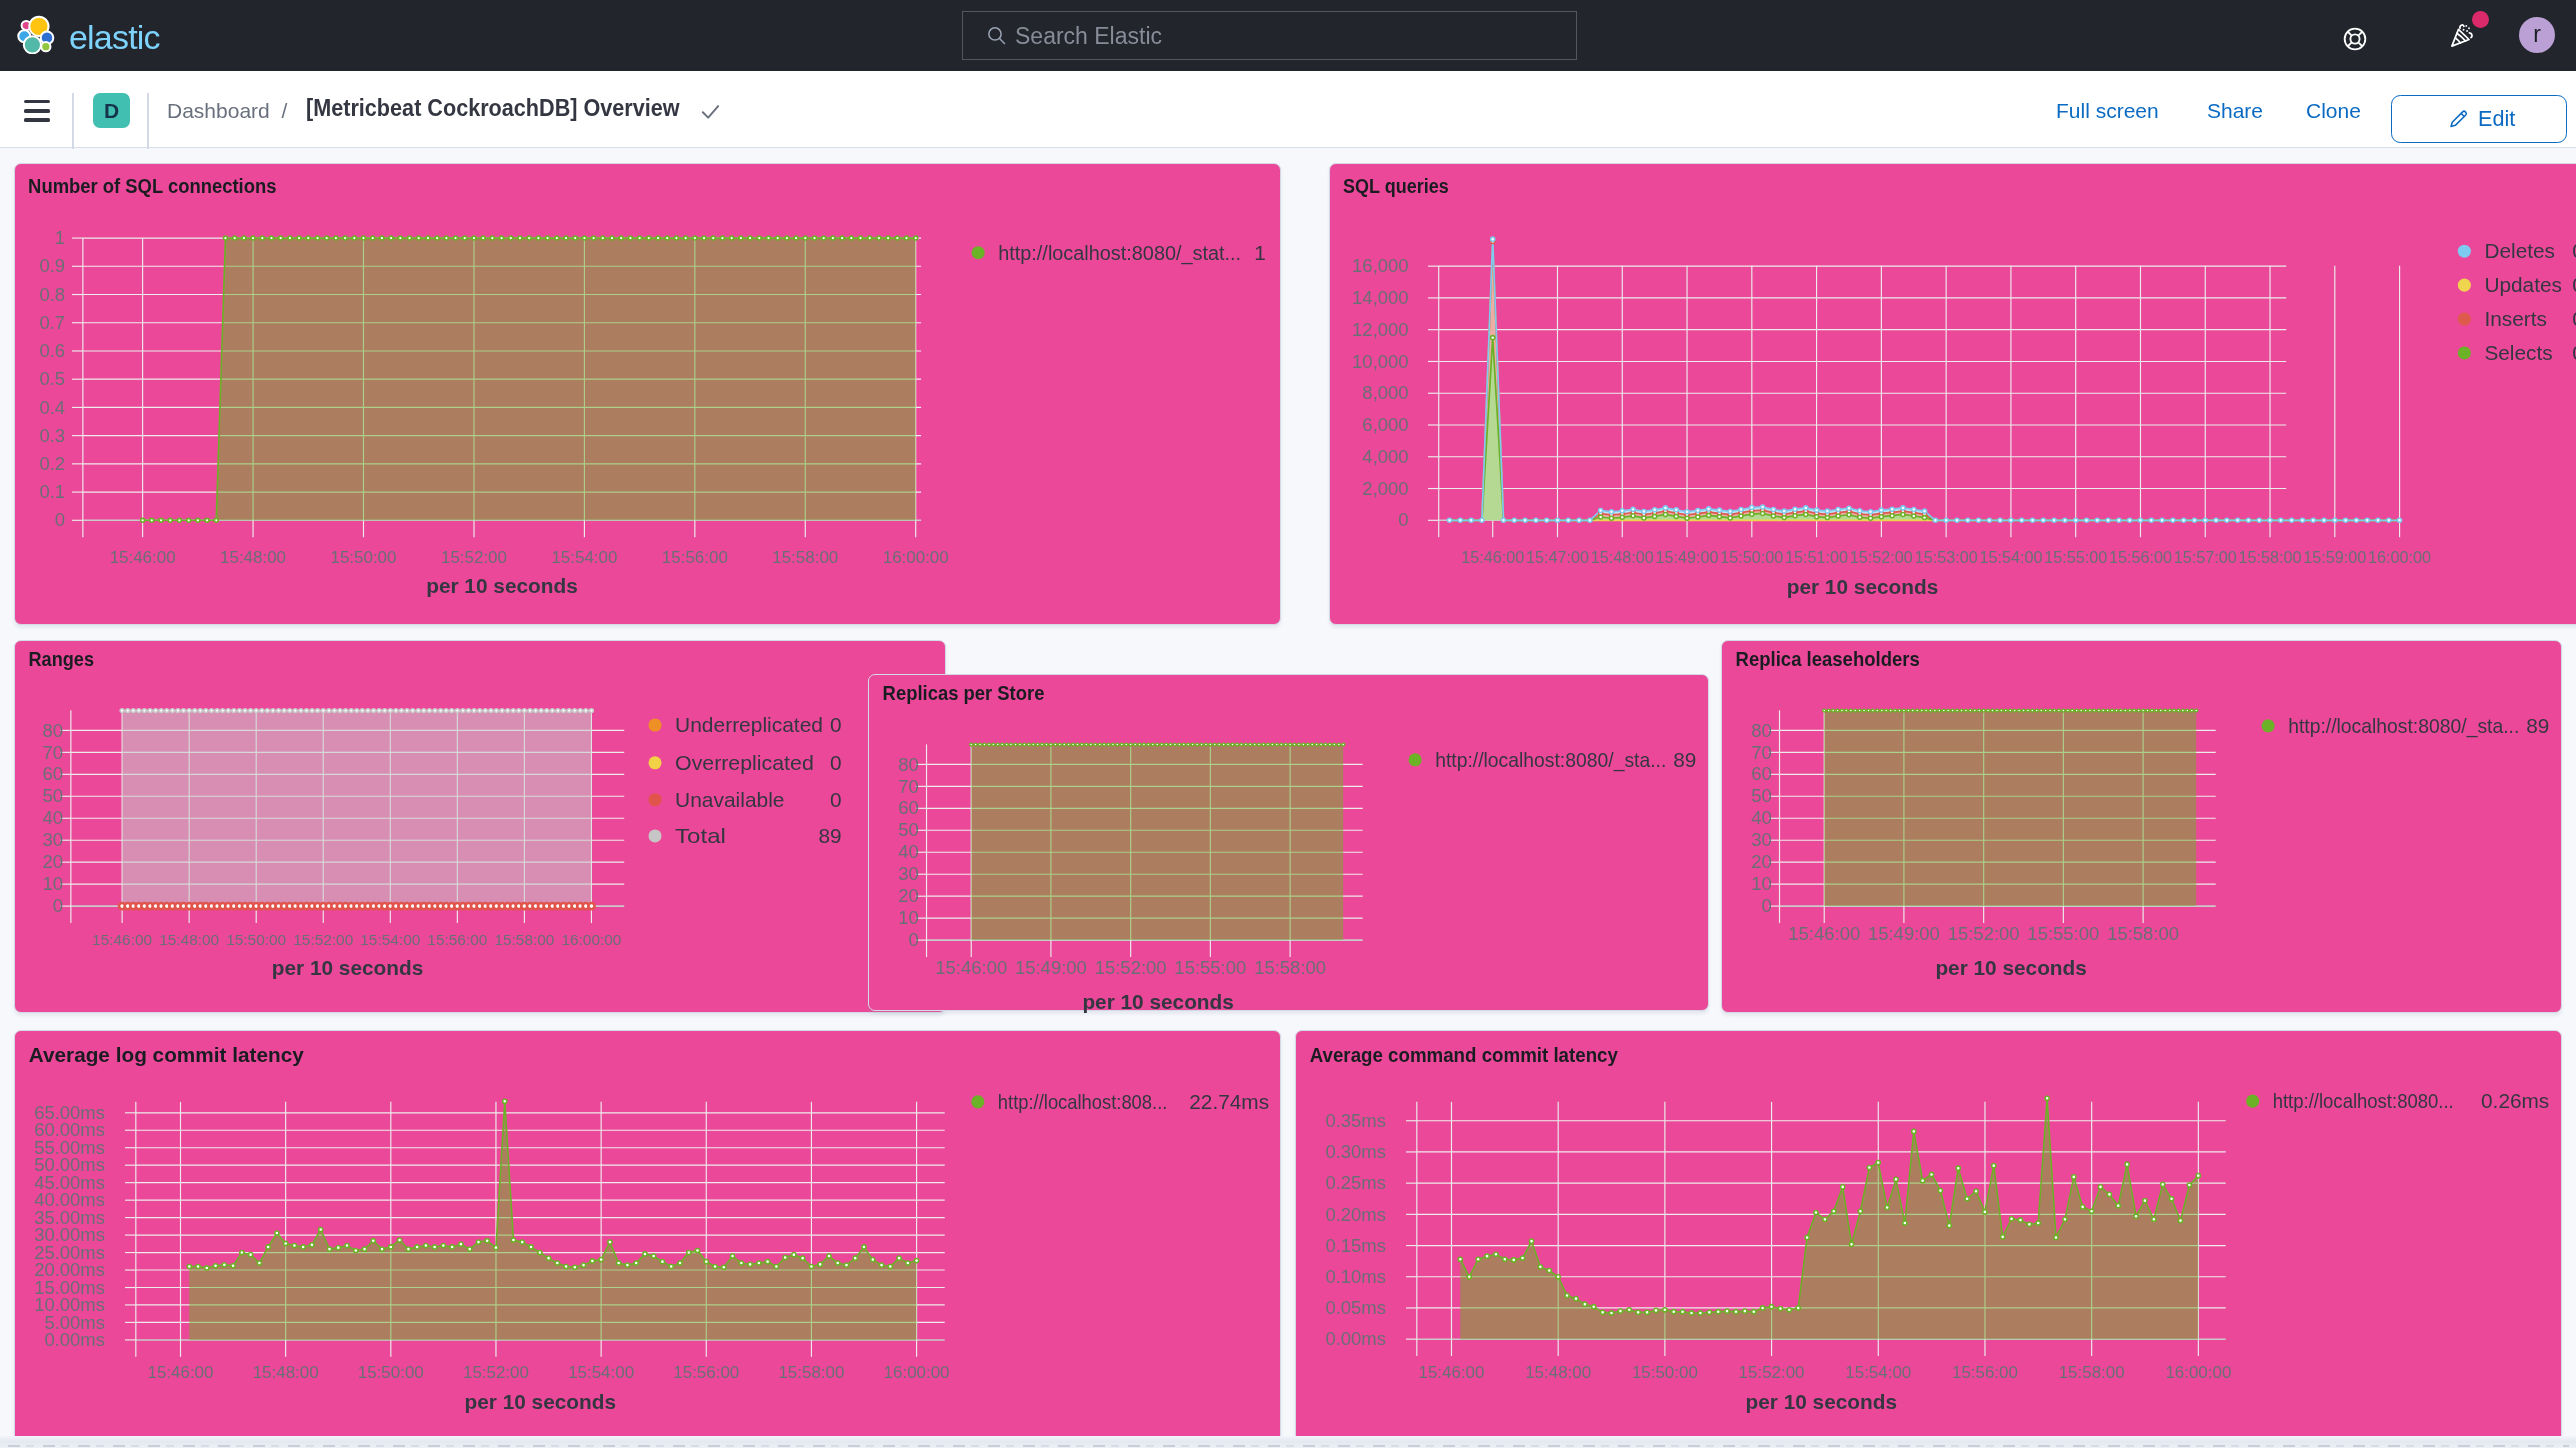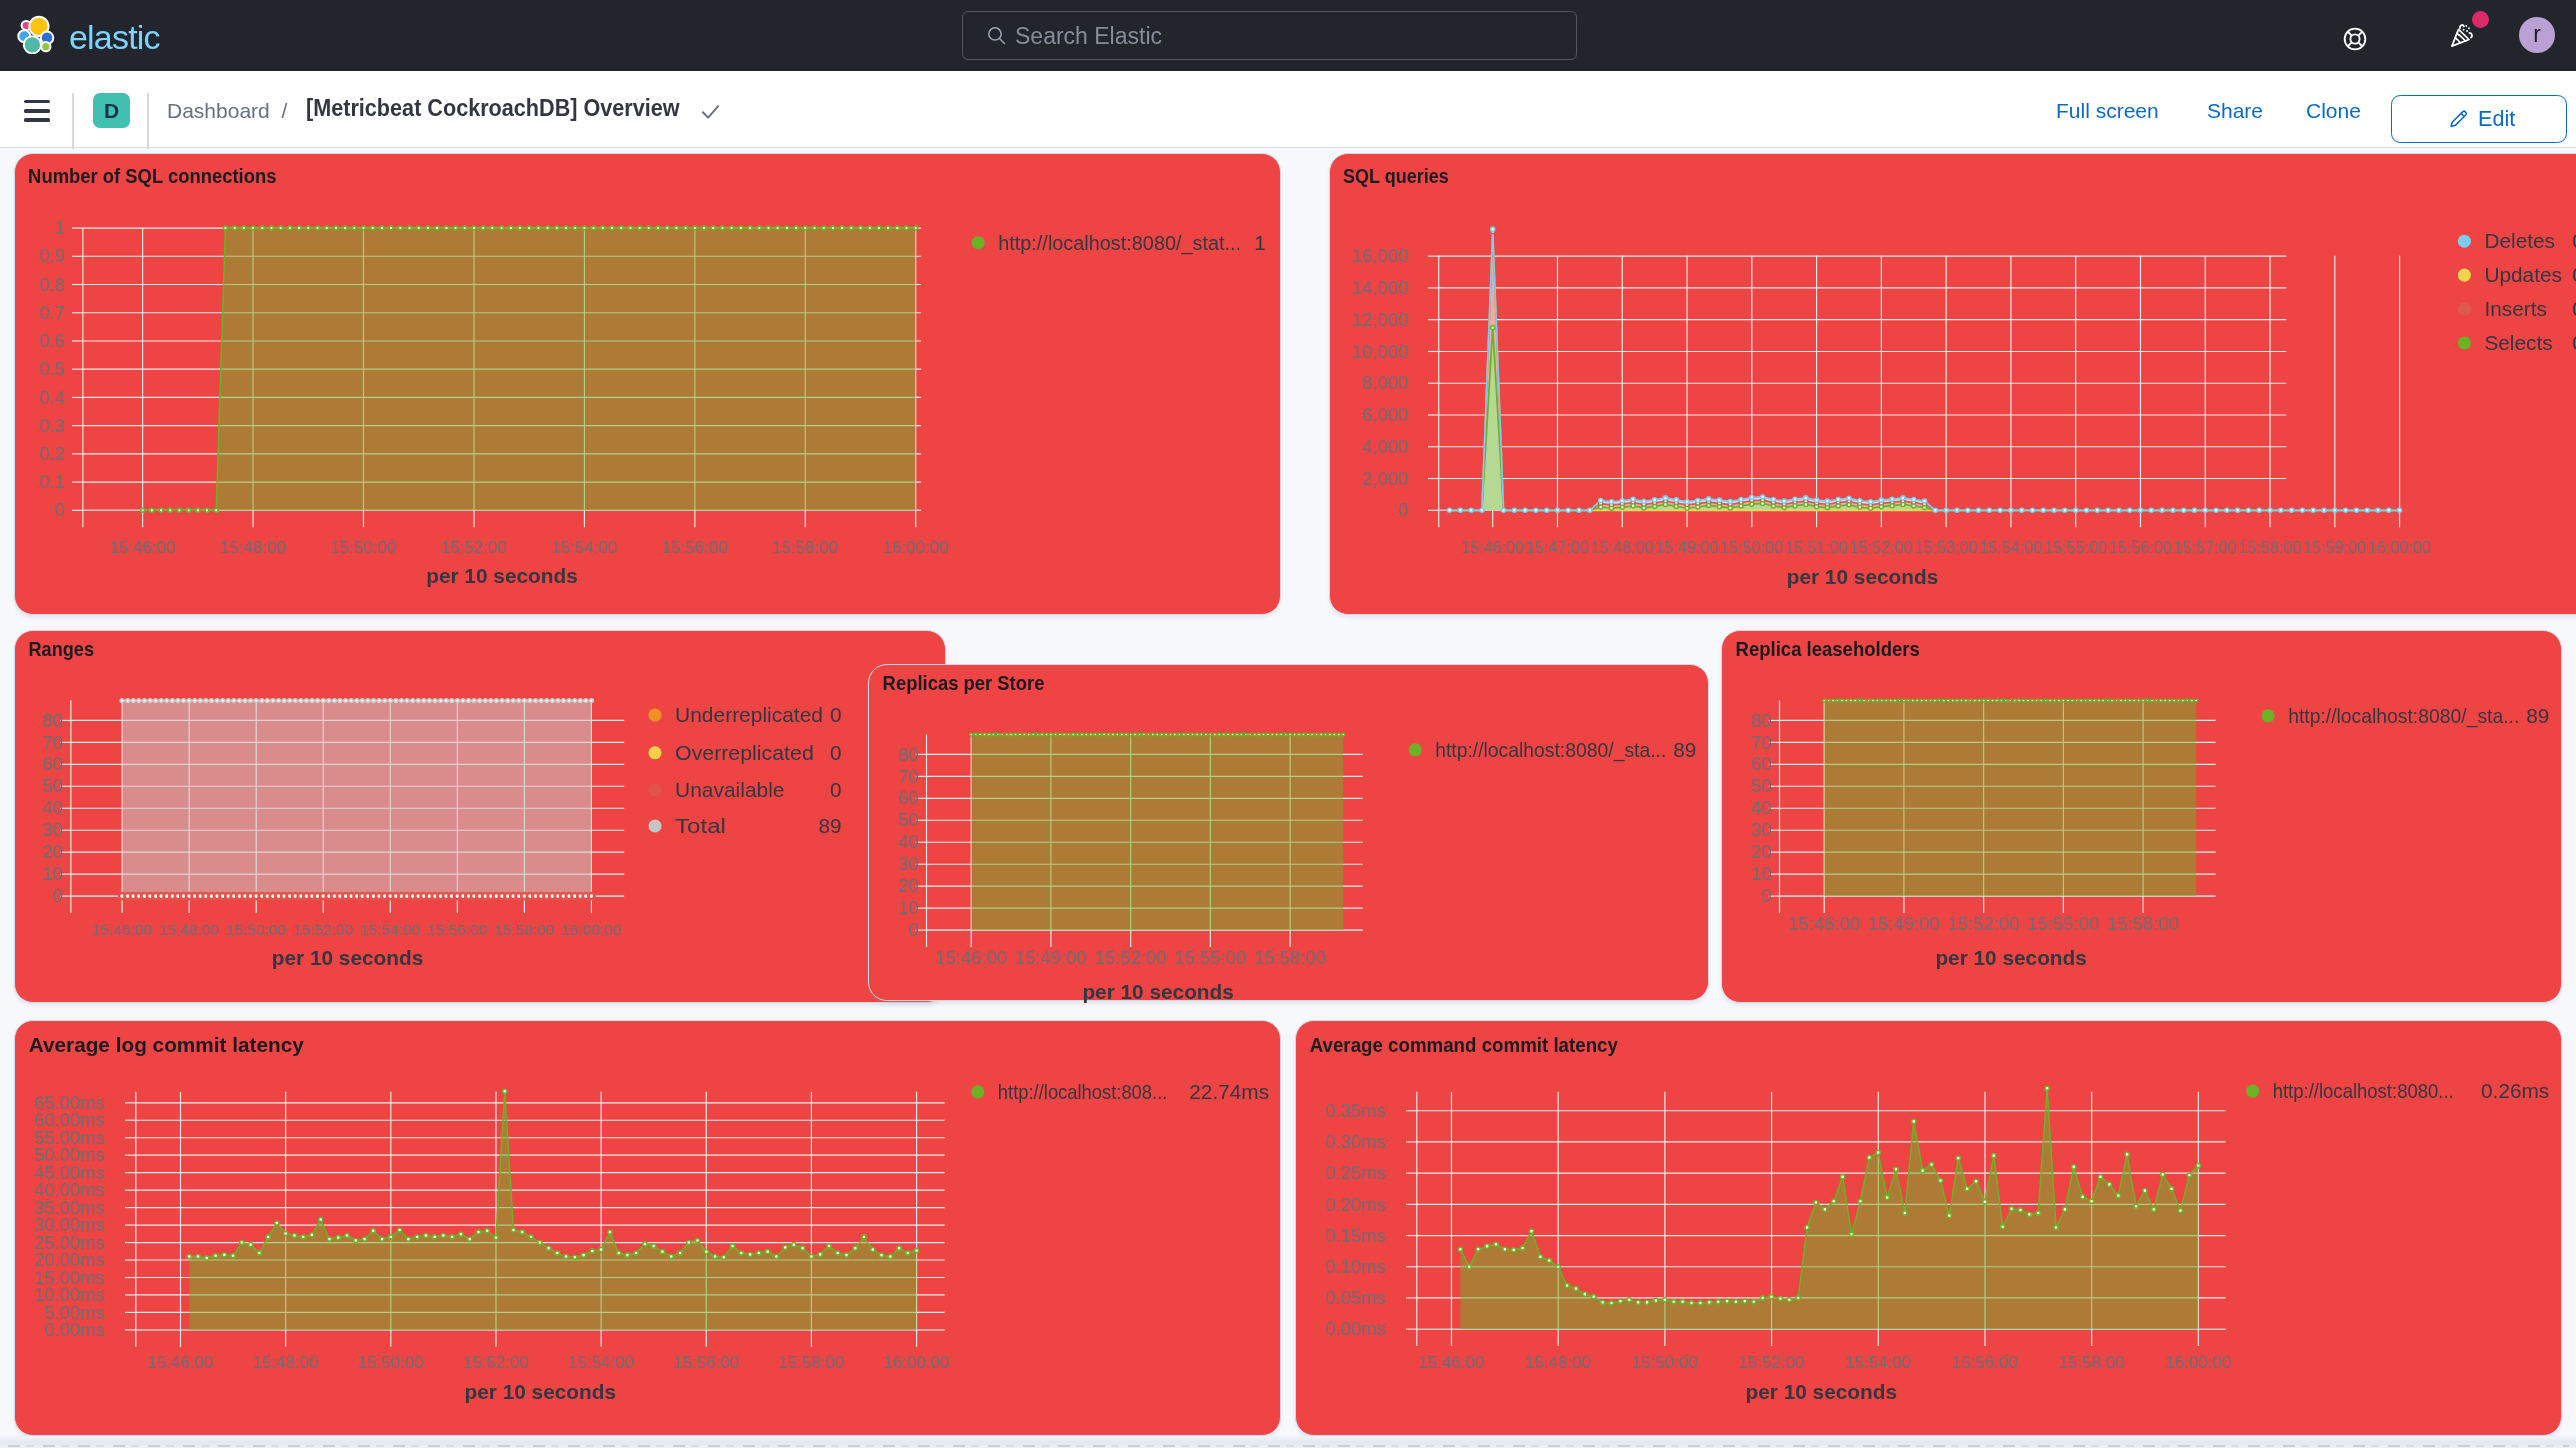--- a/index.html
+++ b/index.html
@@ -1,23 +1,23 @@
 <!DOCTYPE html>
 <html style="font-size:12.3px"><head>
 <meta charset="utf-8">
 <style>
 * { margin:0; padding:0; box-sizing:border-box; }
 html,body { width:2576px; height:1448px; font-family:"Liberation Sans", sans-serif; background:#F7F8FC; overflow:hidden; }
 #topbar { position:absolute; left:0; top:0; width:2576px; height:71px; background:#22252C; }
 #navbar { position:absolute; left:0; top:71px; width:2576px; height:77px; background:#fff; border-bottom:1.5px solid #D9DfE8; }
-.panel { position:absolute; background:#ef4444; border:1.5px solid #D3DAE6; border-radius:19px; box-shadow:0 2.3px 3.1px rgba(152,162,179,0.18); }
+.panel { position:absolute; background:#ec4899; border:1.5px solid #D3DAE6; border-radius:7px; box-shadow:0 2.3px 3.1px rgba(152,162,179,0.18);margin-top:10px; }
 .panel svg { position:absolute; left:0; top:0; }
 #logo { position:absolute; left:17px; top:14px; }
 #brand { position:absolute; left:69px; top:18px; font-size:34px; color:#7dd3fc; font-weight:normal; letter-spacing:-0.8px; }
-#searchbox { position:absolute; left:962px; top:10.8px; width:615px; height:49px; border:1.5px solid #53565E; border-radius:6px; }
+#searchbox { position:absolute; left:962px; top:10.8px; width:615px; height:49px; border:1.5px solid #53565E; border-radius:0; }
 #searchbox .mag { position:absolute; left:21.6px; top:12.3px; }
 #searchbox .ph { position:absolute; left:52px; top:11.6px; font-size:23px; color:#878c98; }
 .hicon { position:absolute; top:23px; }
 #avatar { position:absolute; left:2519px; top:17px; width:36px; height:36px; border-radius:50%; background:#BBA0D5; color:#1b1e24; font-size:23px; text-align:center; line-height:35px; }
 #pinkdot { position:absolute; left:2472px; top:10.8px; width:17px; height:17px; border-radius:50%; background:#DB2A6A; }
 #hamb div { position:absolute; left:24px; width:25.5px; height:3.5px; background:#343741; border-radius:1.5px; }
 .vsep { position:absolute; top:21.6px; width:1.5px; height:56px; background:#D3DAE6; }
 #dbadge { position:absolute; left:93px; top:22.4px; width:37px; height:35px; background:#41BFB1; border-radius:7px; color:#15344c; font-size:21px; font-weight:bold; text-align:center; line-height:35px; }
 #crumb { position:absolute; left:167px; top:28px; font-size:21px; color:#69707D; }
 #dtitle { position:absolute; left:306px; top:20px; }

